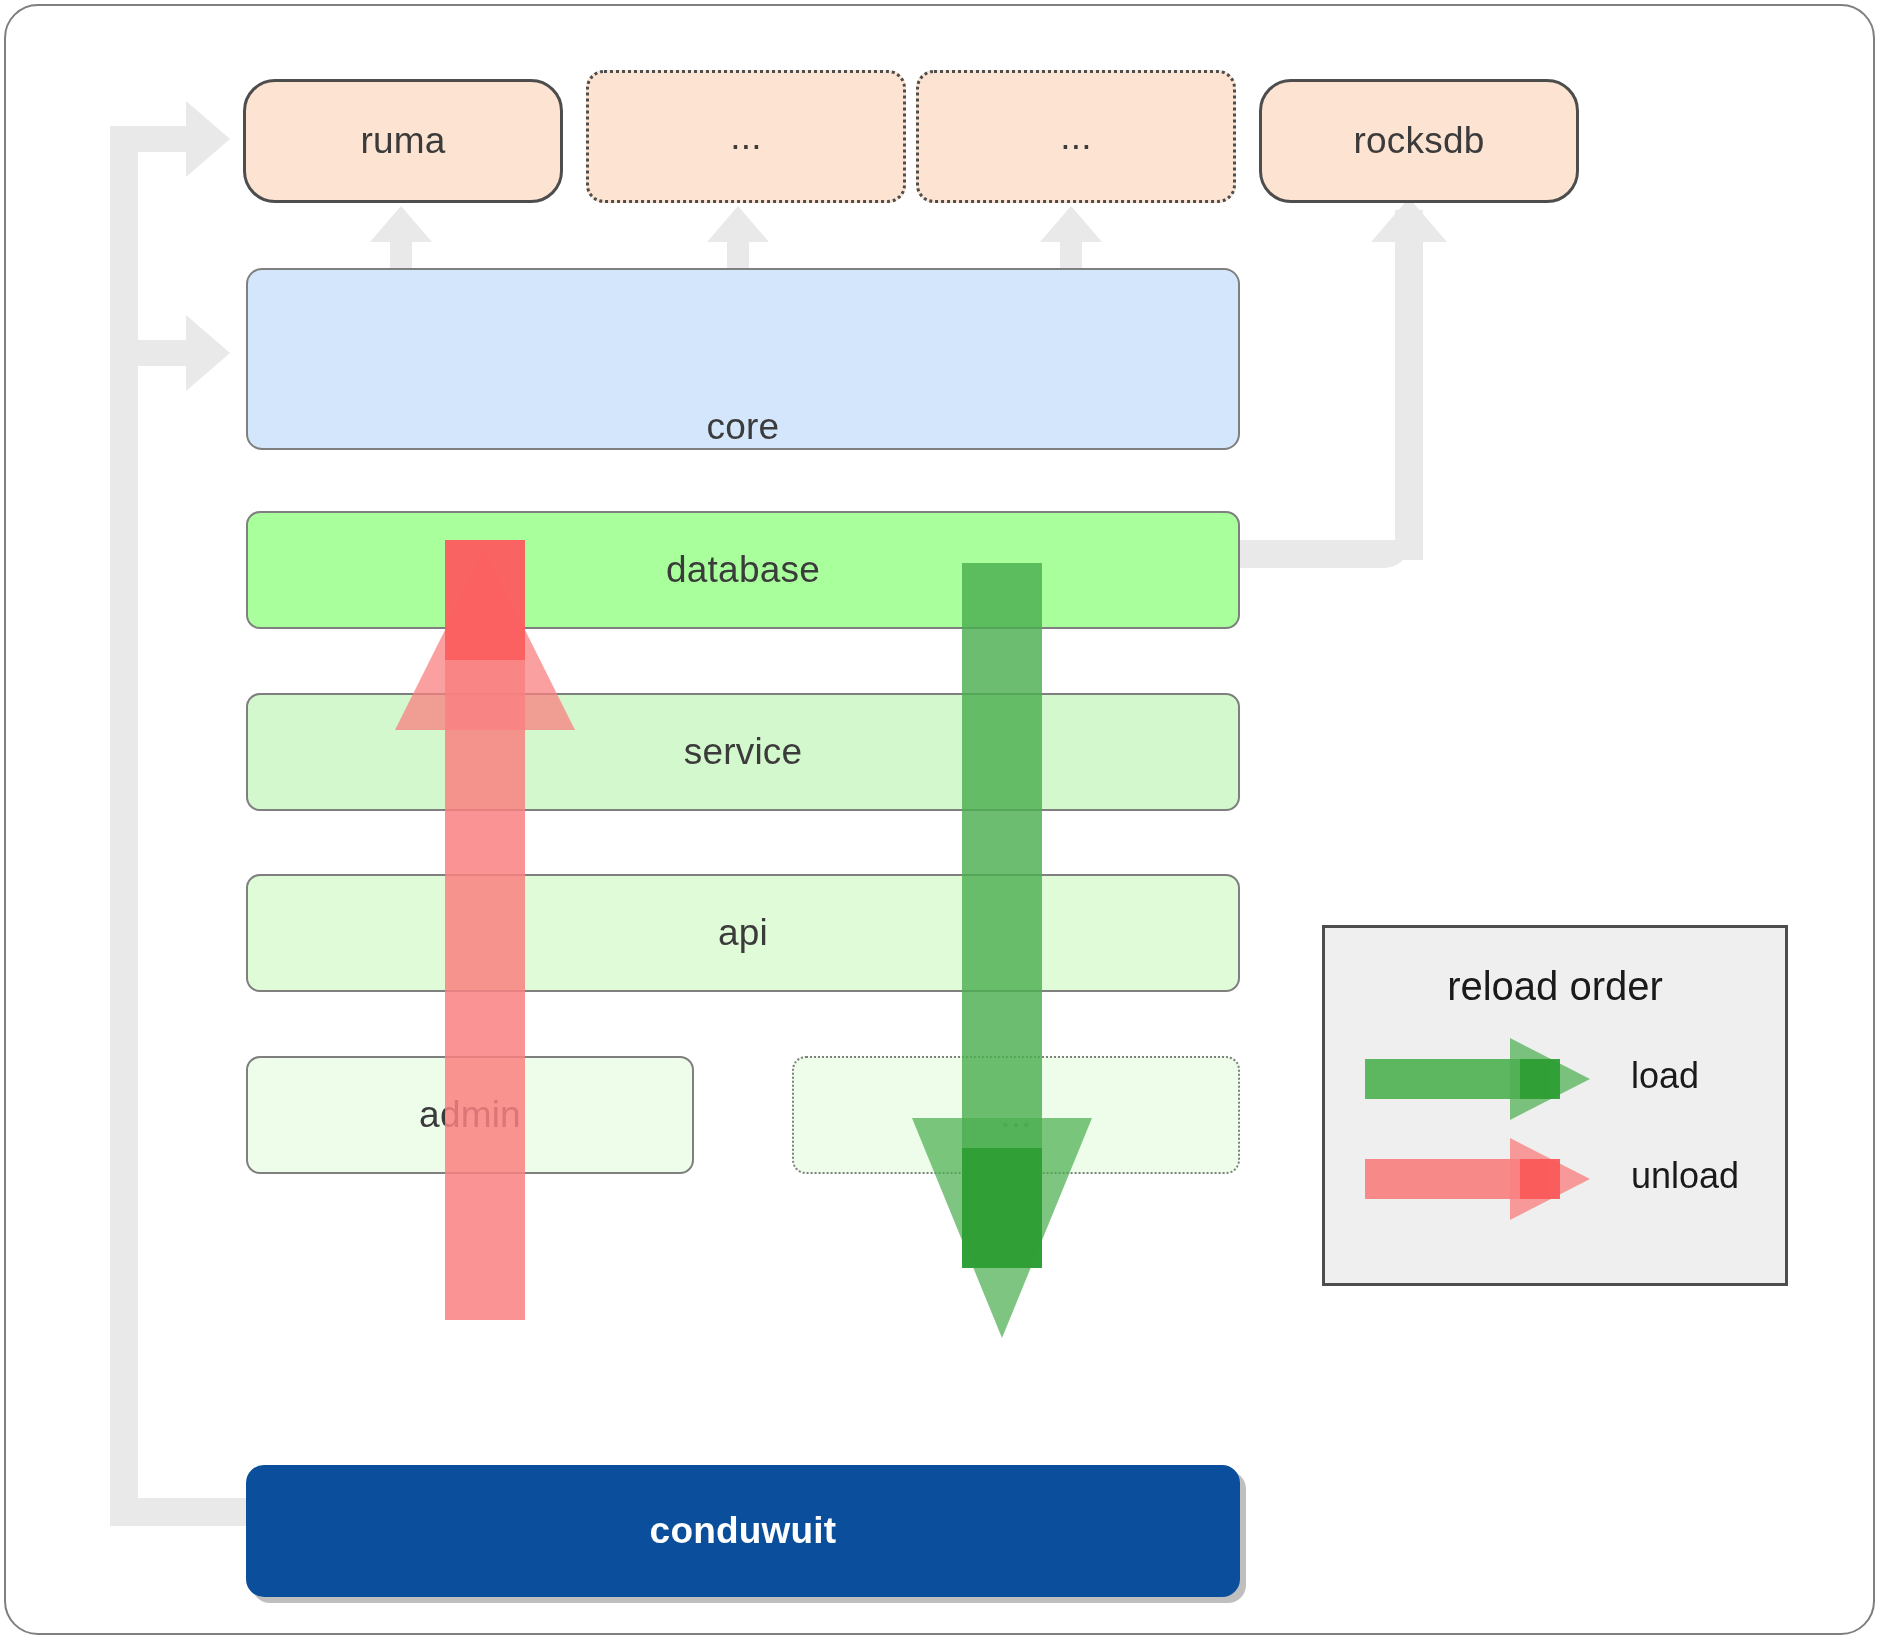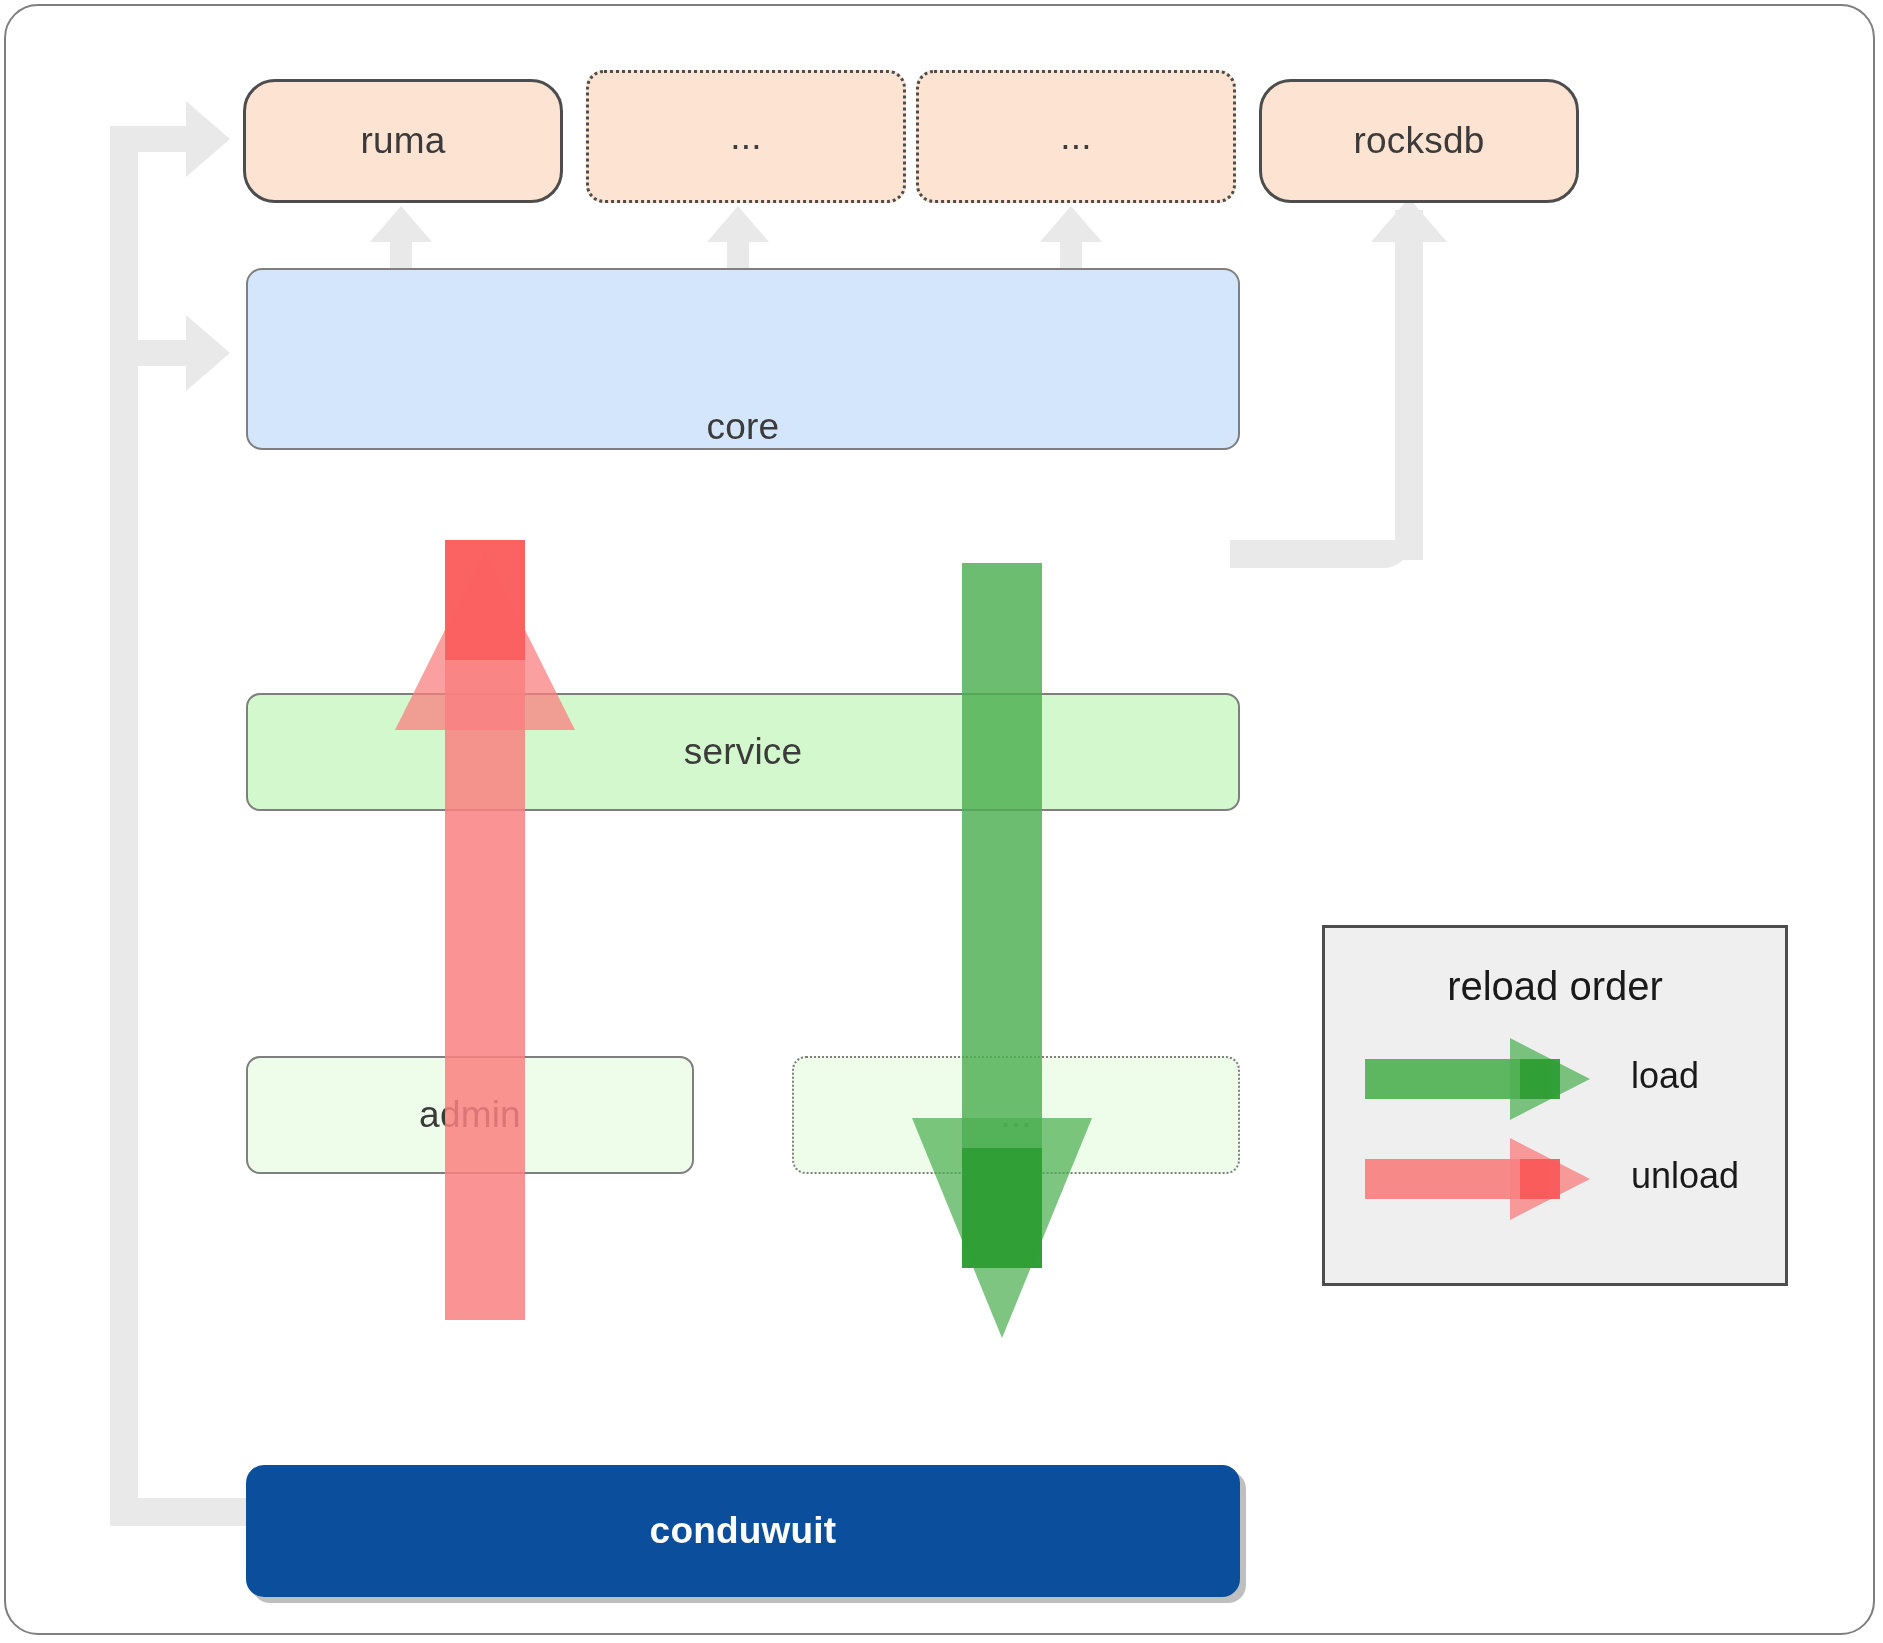--- a/index.html
+++ b/index.html
@@ -181,25 +181,31 @@
   </div>
 
   <div class="node n-dep" style="left:1259px; top:79px; width:320px; height:124px;">
     <span>rocksdb</span>
   </div>
 
   <div class="node n-core" style="left:246px; top:268px; width:994px; height:182px;">
     <span>core</span>
   </div>
 
+  <div class="node n-db" style="left:246px; top:511px; width:994px; height:118px;">
+    <span>database</span>
+  </div>
 
   <div class="node n-service" style="left:246px; top:693px; width:994px; height:118px;">
     <span>service</span>
   </div>
 
+  <div class="node n-api" style="left:246px; top:874px; width:994px; height:118px;">
+    <span>api</span>
+  </div>
 
   <div class="node n-admin" style="left:246px; top:1056px; width:448px; height:118px;">
     <span>admin</span>
   </div>
 
   <div class="node n-admin-dotted" style="left:792px; top:1056px; width:448px; height:118px;">
     <span>...</span>
   </div>
 
 

